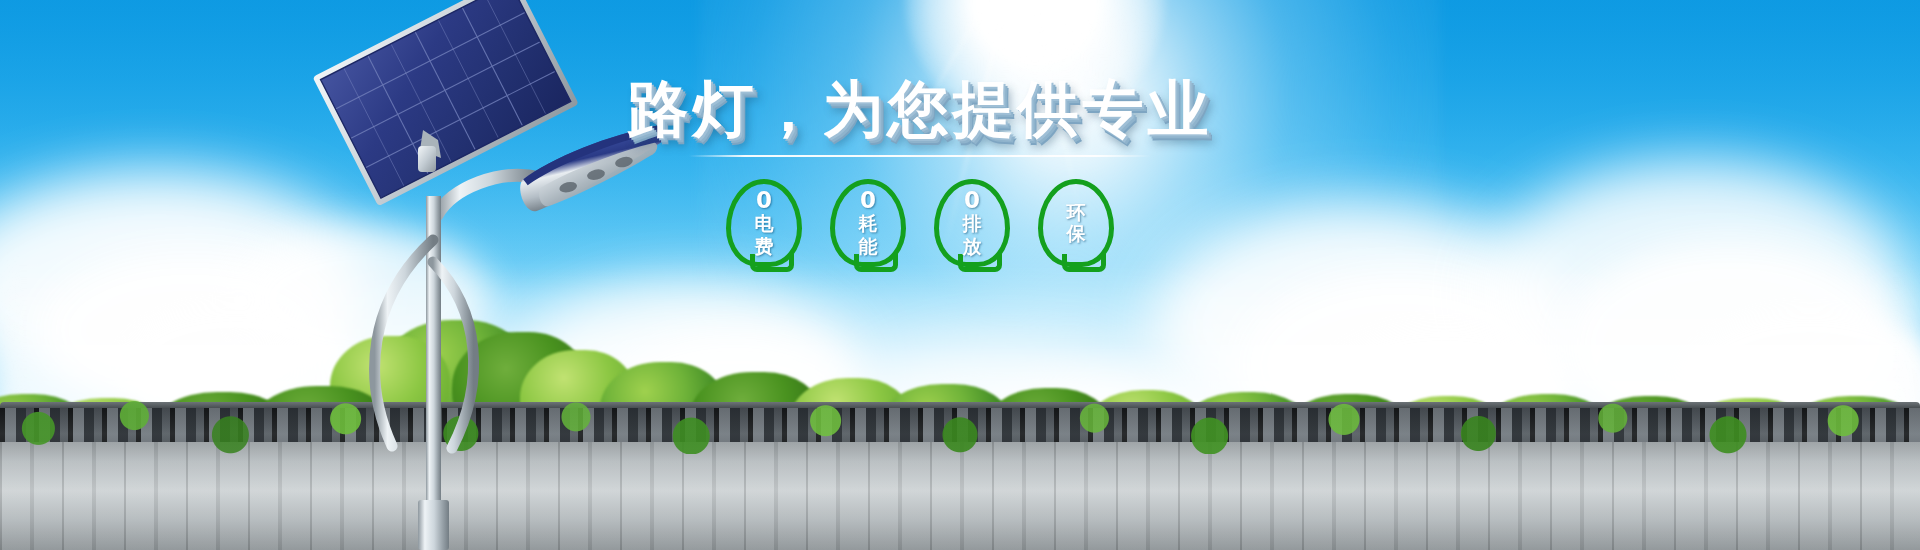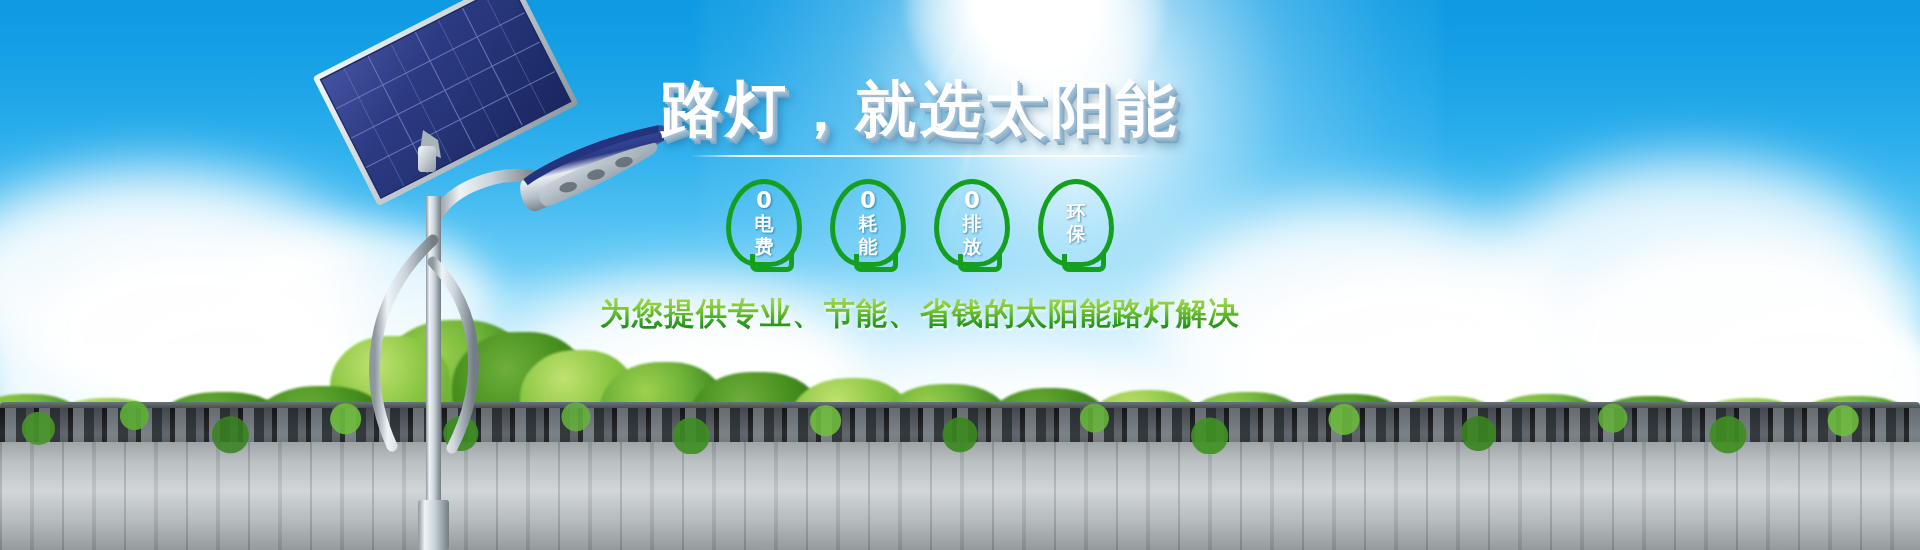--- a/index.html
+++ b/index.html
@@ -352,21 +352,21 @@
 
       <path d="M433 240 C 368 300, 362 380, 392 446" stroke="url(#poleG)" stroke-width="11" fill="none" stroke-linecap="round"></path>
       <path d="M433 262 C 480 310, 486 382, 452 448" stroke="url(#poleG)" stroke-width="11" fill="none" stroke-linecap="round"></path>
 
       <rect x="418" y="500" width="31" height="50" rx="3" fill="url(#poleG)"></rect>
     </svg>
   </div>
 
   <div class="content">
 
-    <div class="headline">路灯，就选太阳能</div>
+    <div class="headline">路灯，为您提供专业</div>
 
     <div class="divider"></div>
 
     <div class="badges">
 
       <div class="badge">
         <div class="bulb"></div>
         <div class="badge-inner">
           <span class="badge-zero">0</span>
           <span class="badge-line">电</span>
@@ -395,16 +395,15 @@
       <div class="badge wide">
         <div class="bulb"></div>
         <div class="badge-inner">
           <span class="badge-line">环</span>
           <span class="badge-line">保</span>
         </div>
       </div>
 
     </div>
 
-    <div class="tagline">为您提供专业、节能、省钱的太阳能路灯解决方案！</div>
   </div>
 
 </div>
 
 </body></html>

